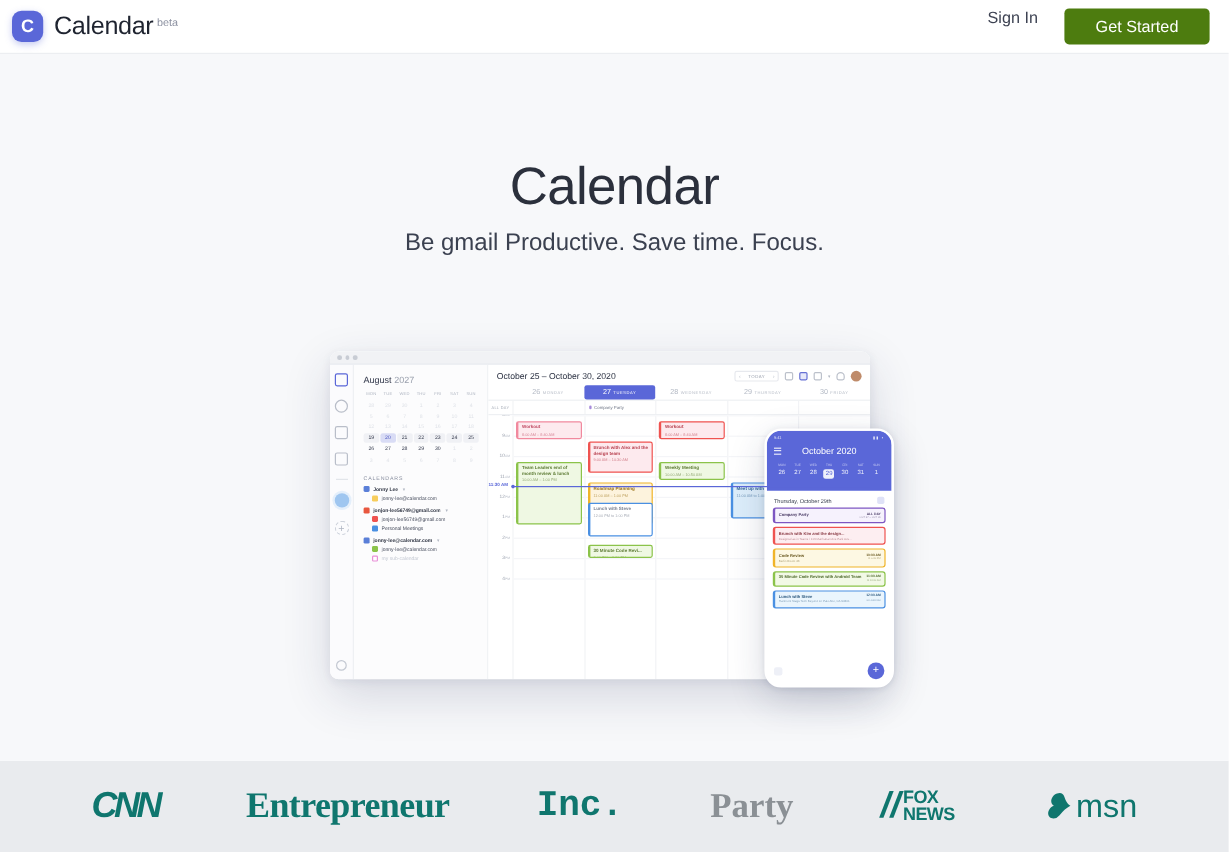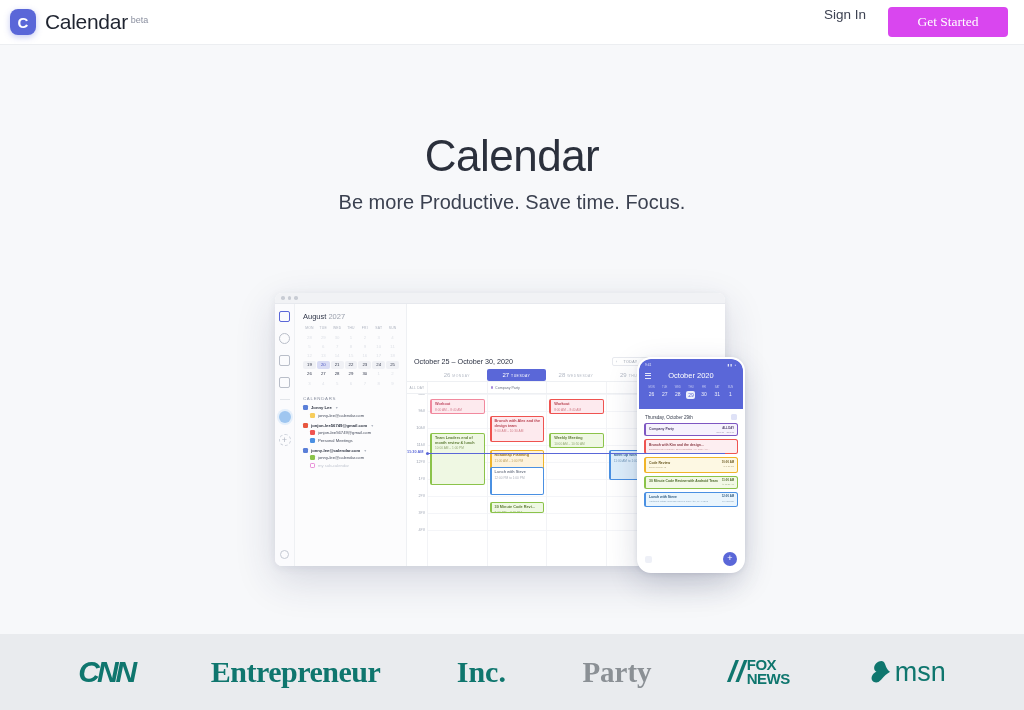--- a/index.html
+++ b/index.html
@@ -32,22 +32,22 @@
   }
   .brand-beta {
     font-size: 9px; color: #8b90a0; vertical-align: super;
     margin-left: 3px;
   }
   .nav-right { margin-left: auto; display: flex; align-items: flex-start; gap: 22px; }
   .signin {
     font-size: 13.5px; color: #3d4252; text-decoration: none; cursor: pointer;
   }
   .get-started {
-    background: #d946ef; color: #fff; border: none;
-    font-size: 13.5px; font-family: Liberation Serif, serif;
+    background: #4d7c0f; color: #fff; border: none;
+    font-size: 13.5px; font-family: Liberation Sans, sans-serif;
     padding: 0 26px; height: 30px; min-width: 120px;
     border-radius: 4px; cursor: pointer;
   }
 
   
   .hero {
     position: relative;
     width: 1024px; height: 589px;
     background: #f7f8fa;
     overflow: hidden;
@@ -144,21 +144,21 @@
   .cal-row.sub { padding-left: 7px; }
   .sw { width: 5px; height: 5px; border-radius: 1.2px; flex: none; }
   .cal-txt { font-size: 4.2px; color: #454b5b; white-space: nowrap; overflow: hidden; }
   .cal-txt.bold { font-weight: bold; color: #2e3442; }
   .cal-txt.faint { color: #c3c8d2; }
   .caret { font-size: 4px; color: #b0b6c2; margin-left: 1px; }
 
   
   .main { flex: 1; display: flex; flex-direction: column; min-width: 0; background: #fff; }
   .main-top {
-    display: flex; align-items: center; padding: 5px 7px 3px 7px; margin-top: 48px;
+    display: flex; align-items: center; padding: 5px 7px 3px 7px;
   }
   .range { font-size: 7.2px; color: #2b3142; }
   .main-tools { margin-left: auto; display: flex; align-items: center; gap: 5px; }
   .navbtn {
     display: flex; align-items: center; border: 1px solid #e7e9ee;
     border-radius: 2px; height: 9px;
   }
   .navbtn span {
     font-size: 3.6px; color: #9aa0ad; padding: 0 4px; letter-spacing: .4px;
   }
@@ -263,21 +263,21 @@
     width: 1024px; height: 76px;
     background: #e9ebee;
     display: flex; align-items: center; justify-content: space-around;
     padding: 0 40px;
   }
   .press-logo {
     color: #0f766e; font-weight: bold; white-space: nowrap;
   }
   .lg-cnn { font-size: 30px; font-family: "Liberation Sans", sans-serif; letter-spacing: -3px; font-style: italic; }
   .lg-ent { font-size: 30px; font-family: "Liberation Serif", serif; letter-spacing: -.5px; }
-  .lg-inc { font-size: 30px; font-family: Liberation Serif, serif; }
+  .lg-inc { font-size: 30px; font-family: Liberation Mono, monospace; }
   .lg-forbes { font-size: 29px; font-family: "Liberation Serif", serif; color: #8b9095; }
   .lg-fox { display: flex; align-items: center; gap: 2px; }
   .lg-fox .slash { font-size: 30px; font-style: italic; }
   .lg-fox .stack { display: flex; flex-direction: column; line-height: .95; font-size: 15px; letter-spacing: -.5px; }
   .lg-msn { display: flex; align-items: center; gap: 5px; }
   .lg-msn .bf { font-size: 28px; font-style: italic; }
   .lg-msn .tx { font-size: 27px; font-weight: normal; }
 </style>
 </head>
 <body>
@@ -290,21 +290,21 @@
     </div>
   </div>
   <div class="nav-right">
     <a class="signin" href="#">Sign In</a>
     <button class="get-started">Get Started</button>
   </div>
 </div>
 
 <div class="hero">
   <h1 class="hero-title">Calendar</h1>
-  <div class="hero-sub">Be more Productive. Save time. Focus.</div>
+  <div class="hero-sub">Be gmail Productive. Save time. Focus.</div>
 
   <div class="mock-wrap">
 
     <div class="app-window">
       <div class="titlebar">
         <span class="dot"></span>
         <span class="dot"></span>
         <span class="dot"></span>
       </div>
       <div class="app-body">

